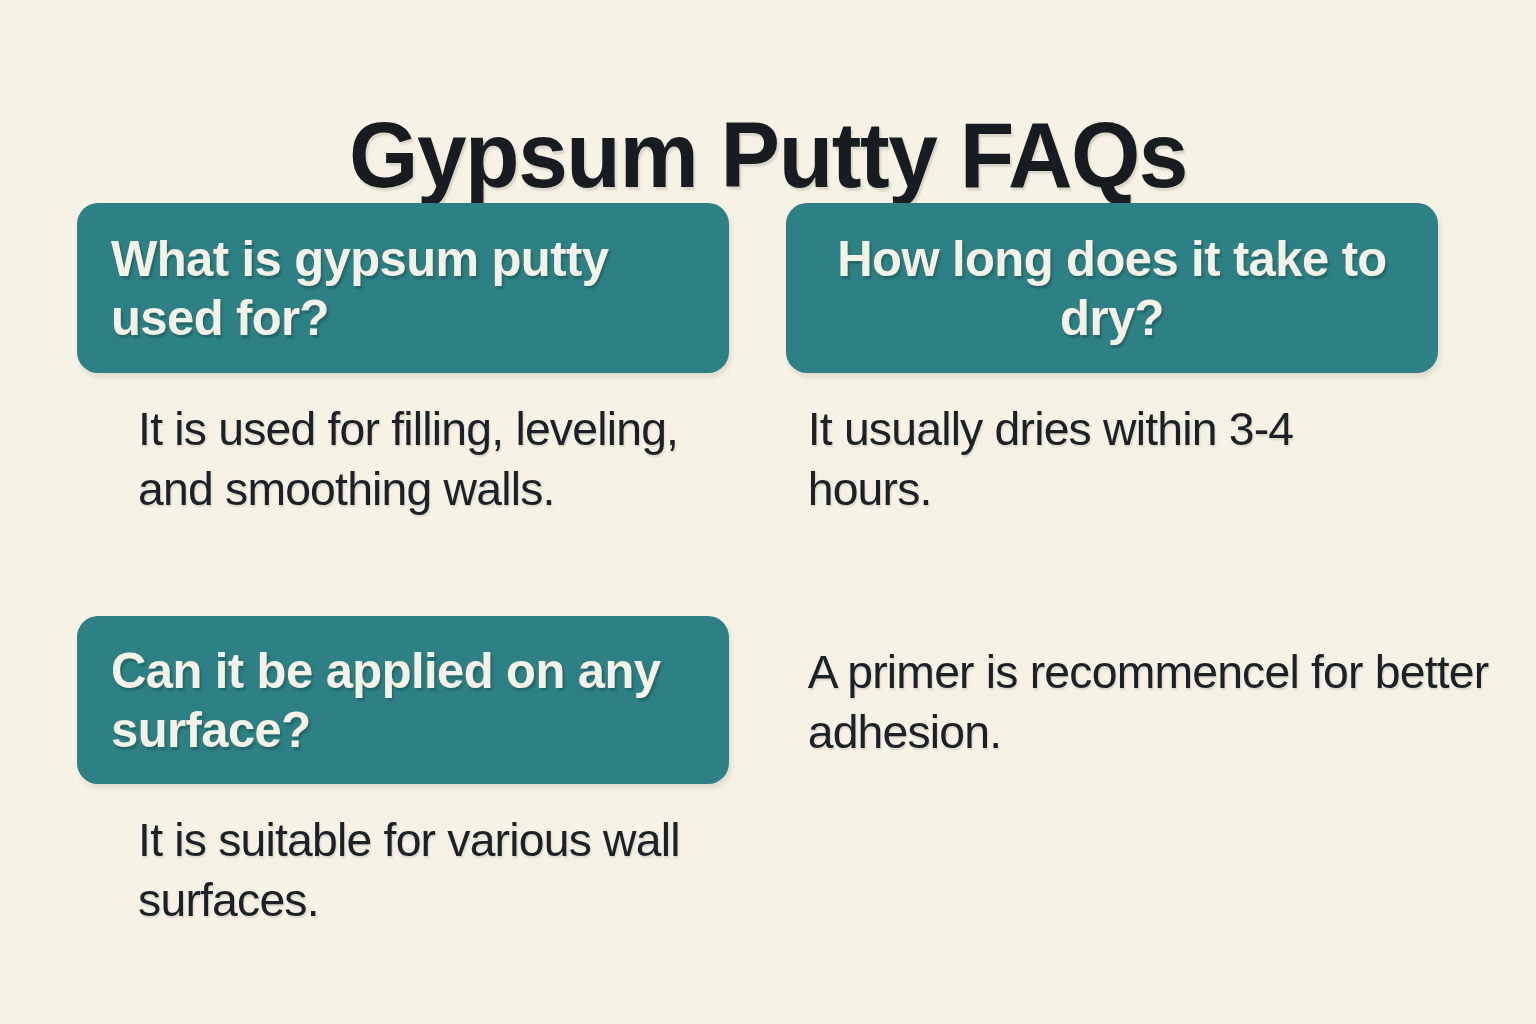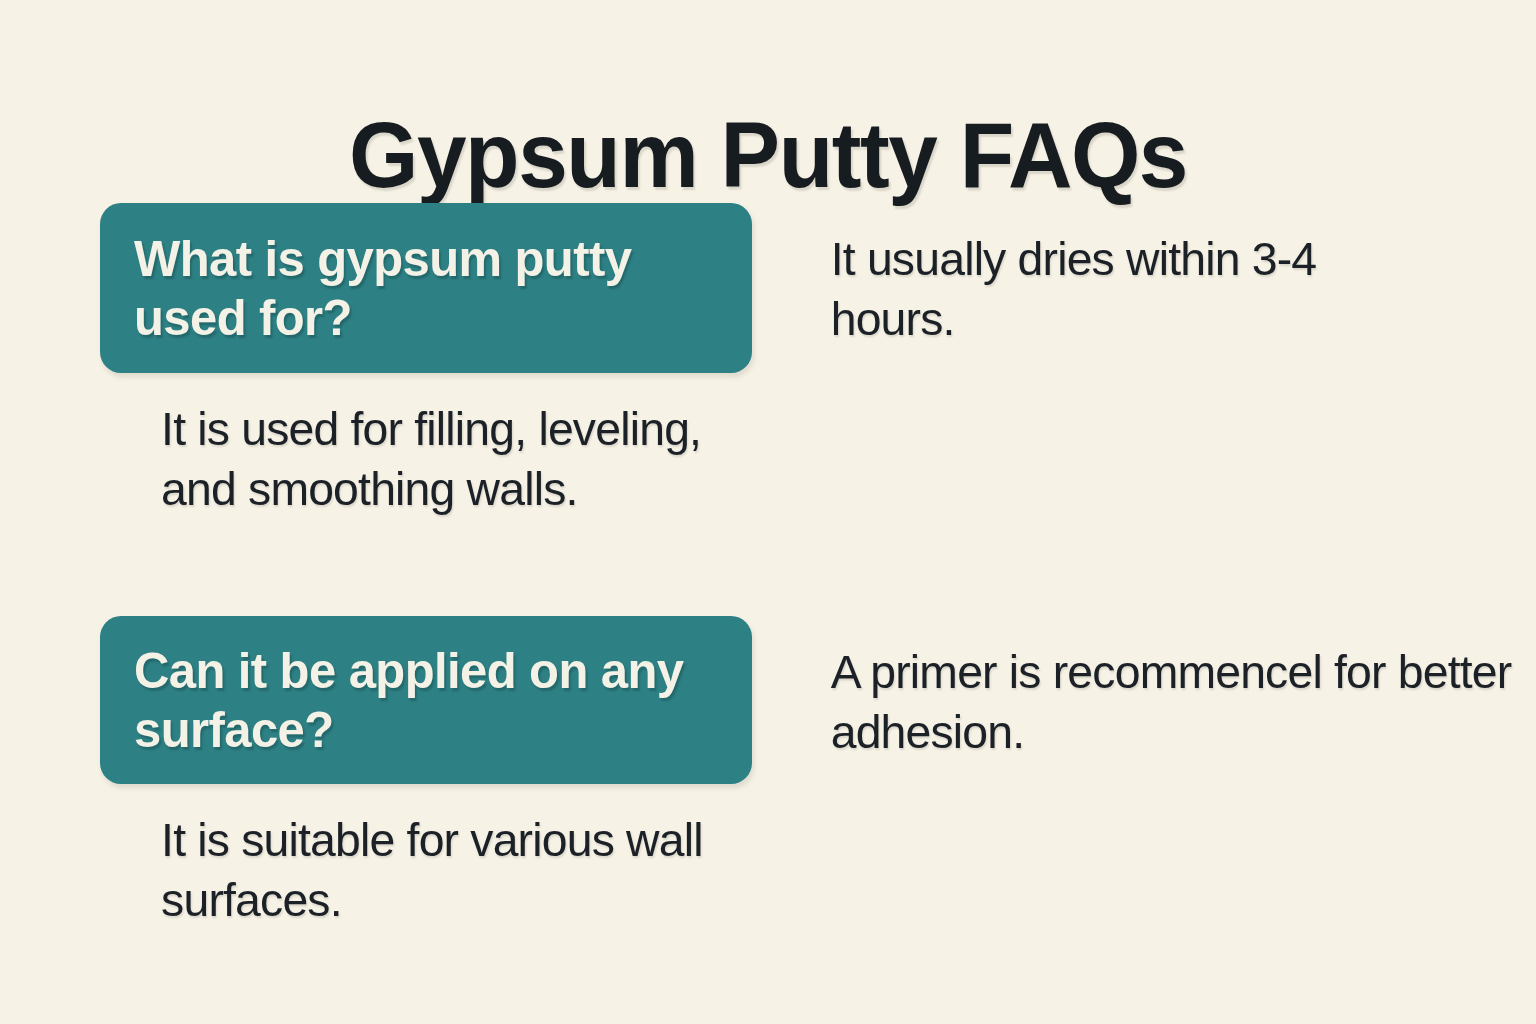--- a/index.html
+++ b/index.html
@@ -37,21 +37,21 @@
     color: #171c21;
     text-shadow: 2px 3px 2px rgba(120,115,100,0.22);
     transform: scaleX(0.97);
     transform-origin: center top;
   }
 
   
   .grid {
     position: absolute;
     top: 203px;
-    left: 100px;
+    left: 77px;
     width: 1360px;
     height: 800px;
     text-decoration: underline;
   }
 
   .faq-item {
     position: absolute;
     width: 652px;
   }
   .faq-item.col-left  { left: 0px; }
@@ -120,20 +120,23 @@
   <div class="grid">
 
     <div class="faq-item col-left row-top">
       <div class="question-card">
         <div class="question-text">What is gypsum putty used for?</div>
       </div>
       <div class="answer-text">It is used for filling, leveling, and smoothing walls.</div>
     </div>
 
     <div class="faq-item col-right row-top">
+      <div class="question-card">
+        <div class="question-text centered">How long does it take to dry?</div>
+      </div>
       <div class="answer-text indent-right">It usually dries within 3-4 hours.</div>
     </div>
 
     <div class="faq-item col-left row-bottom">
       <div class="question-card tall">
         <div class="question-text">Can it be applied on any surface?</div>
       </div>
       <div class="answer-text">It is suitable for various wall surfaces.</div>
     </div>
 

